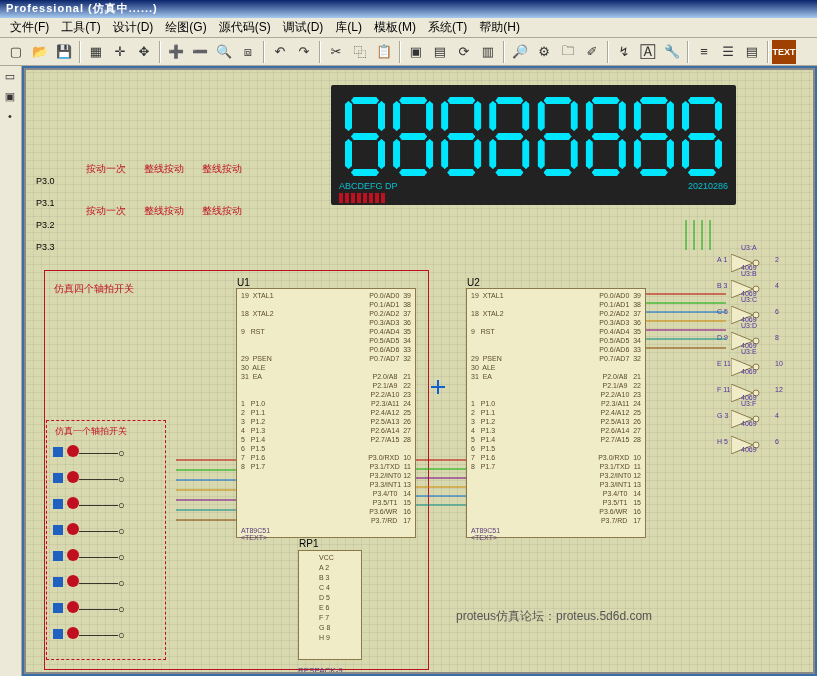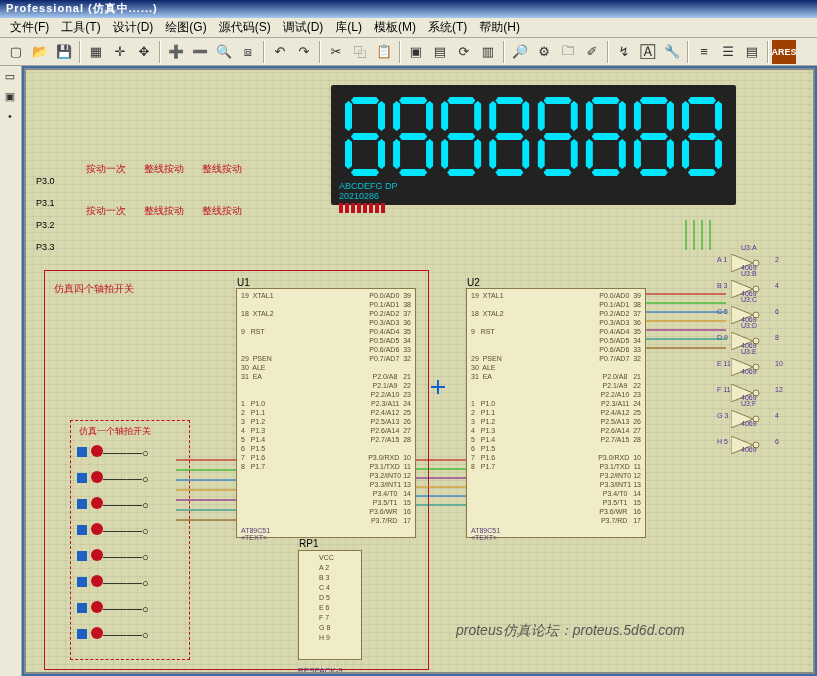--- a/index.html
+++ b/index.html
@@ -34,21 +34,21 @@
 .seg-block { position: absolute; left: 305px; top: 15px; width: 405px; height: 120px; background: #222; border-radius: 2px; }
 .seg-digits { display: flex; gap: 6px; padding: 12px 14px 6px 14px; justify-content: space-between; }
 .seg { width: 40px; height: 78px; position: relative; }
 .seg span { position: absolute; background: #00e6ff; box-shadow: 0 0 4px #00e6ff; }
 .h  { height: 7px; left: 6px; right: 6px; clip-path: polygon(0 50%, 10% 0, 90% 0, 100% 50%, 90% 100%, 10% 100%); }
 .v  { width: 7px; top: 6px; height: 30px; clip-path: polygon(0 10%, 50% 0, 100% 10%, 100% 90%, 50% 100%, 0 90%); }
 .sa { top: 0; } .sg { top: 36px; } .sd { top: 72px; }
 .sb { right: 0; top: 4px; } .sc { right: 0; top: 42px; }
 .se { left: 0; top: 42px; } .sf { left: 0; top: 4px; }
 .off { background: #042a33; box-shadow: none; }
-.seg-footer { display: flex; justify-content: space-between; padding: 0 8px 2px 8px; color: #08c0d0; font-size: 9px; font-family: monospace; flex-direction: column; }
+.seg-footer { display: flex; justify-content: space-between; padding: 0 8px 2px 8px; color: #08c0d0; font-size: 9px; font-family: monospace; }
 .pin-row { display: flex; gap: 2px; padding: 0 8px; }
 .pin-row i { width: 4px; height: 10px; background: #c0101f; display: block; }
 
 
 .mcu { position: absolute; width: 180px; background: #f0ecc8; border: 1px solid #8a7a4a; font-size: 7px; color: #5a4a2a; }
 .mcu-body { padding: 2px 4px; display: grid; grid-template-columns: 1fr 1fr; row-gap: 0; column-gap: 6px; font-family: monospace; line-height: 9px; }
 .mcu-label { position: absolute; top: -12px; left: 0; font-size: 10px; color: #000; }
 .mcu-foot { font-size: 7px; color: #5a3a7a; text-align: left; padding-left: 4px; }
 .pin-l, .pin-r { text-align: left; white-space: pre; }
 .pin-r { text-align: right; }
@@ -63,27 +63,27 @@
 .redtxt { position: absolute; color: #c0101f; font-size: 10px; font-weight: normal; }
 
 
 .portcol { position: absolute; left: 10px; top: 100px; font-size: 9px; color: #000; line-height: 22px; }
 
 
 .rpack { position: absolute; left: 272px; top: 480px; width: 64px; height: 110px; background: #f0ecc8; border: 1px solid #8a7a4a; font-size: 7px; color: #5a4a2a; padding: 2px 20px; font-family: monospace; line-height: 10px; }
 .rp-label { position: absolute; top: -12px; left: 0; font-size: 10px; color: #000; }
 
 
-.swbox { position: absolute; left: 44px; top: 350px; width: 120px; height: 240px; border: 1px dashed #c0101f; }
+.swbox { position: absolute; left: 20px; top: 350px; width: 120px; height: 240px; border: 1px dashed #c0101f; }
 .sw-row { position: absolute; left: 6px; width: 100px; height: 18px; }
 .sw-row .knob { width: 12px; height: 12px; background: #c0101f; border-radius: 50%; display: inline-block; }
 .sw-row .bluebox { width: 10px; height: 10px; background: #2060c0; display: inline-block; margin-right: 4px; }
 
 
-.forum { position: absolute; left: 430px; top: 552px; color: #555; font-size: 14px; font-style: italic; }
+.forum { position: absolute; left: 430px; top: 538px; color: #555; font-size: 12px; }
 
 
 .cross { position: absolute; left: 405px; top: 310px; width: 14px; height: 14px; }
 .cross:before, .cross:after { content:""; position:absolute; background:#1060d0; }
 .cross:before { left:6px; top:0; width:2px; height:14px; }
 .cross:after  { left:0; top:6px; width:14px; height:2px; }
 
 .frame-red { position: absolute; border: 1px solid #c0101f; }
 </style>
 </head>
@@ -138,21 +138,21 @@
   <div class="tbtn">✐</div>
   <div class="tsep"></div>
   <div class="tbtn">↯</div>
   <div class="tbtn">🄰</div>
   <div class="tbtn">🔧</div>
   <div class="tsep"></div>
   <div class="tbtn">≡</div>
   <div class="tbtn">☰</div>
   <div class="tbtn">▤</div>
   <div class="tsep"></div>
-  <div class="tbtn ares">ARES</div>
+  <div class="tbtn ares">TEXT</div>
 </div>
 
 <div class="work">
   <div class="sidetool">
     <div class="tbtn">▭</div>
     <div class="tbtn">▣</div>
     <div class="tbtn">•</div>
   </div>
 
   <div class="canvas">

